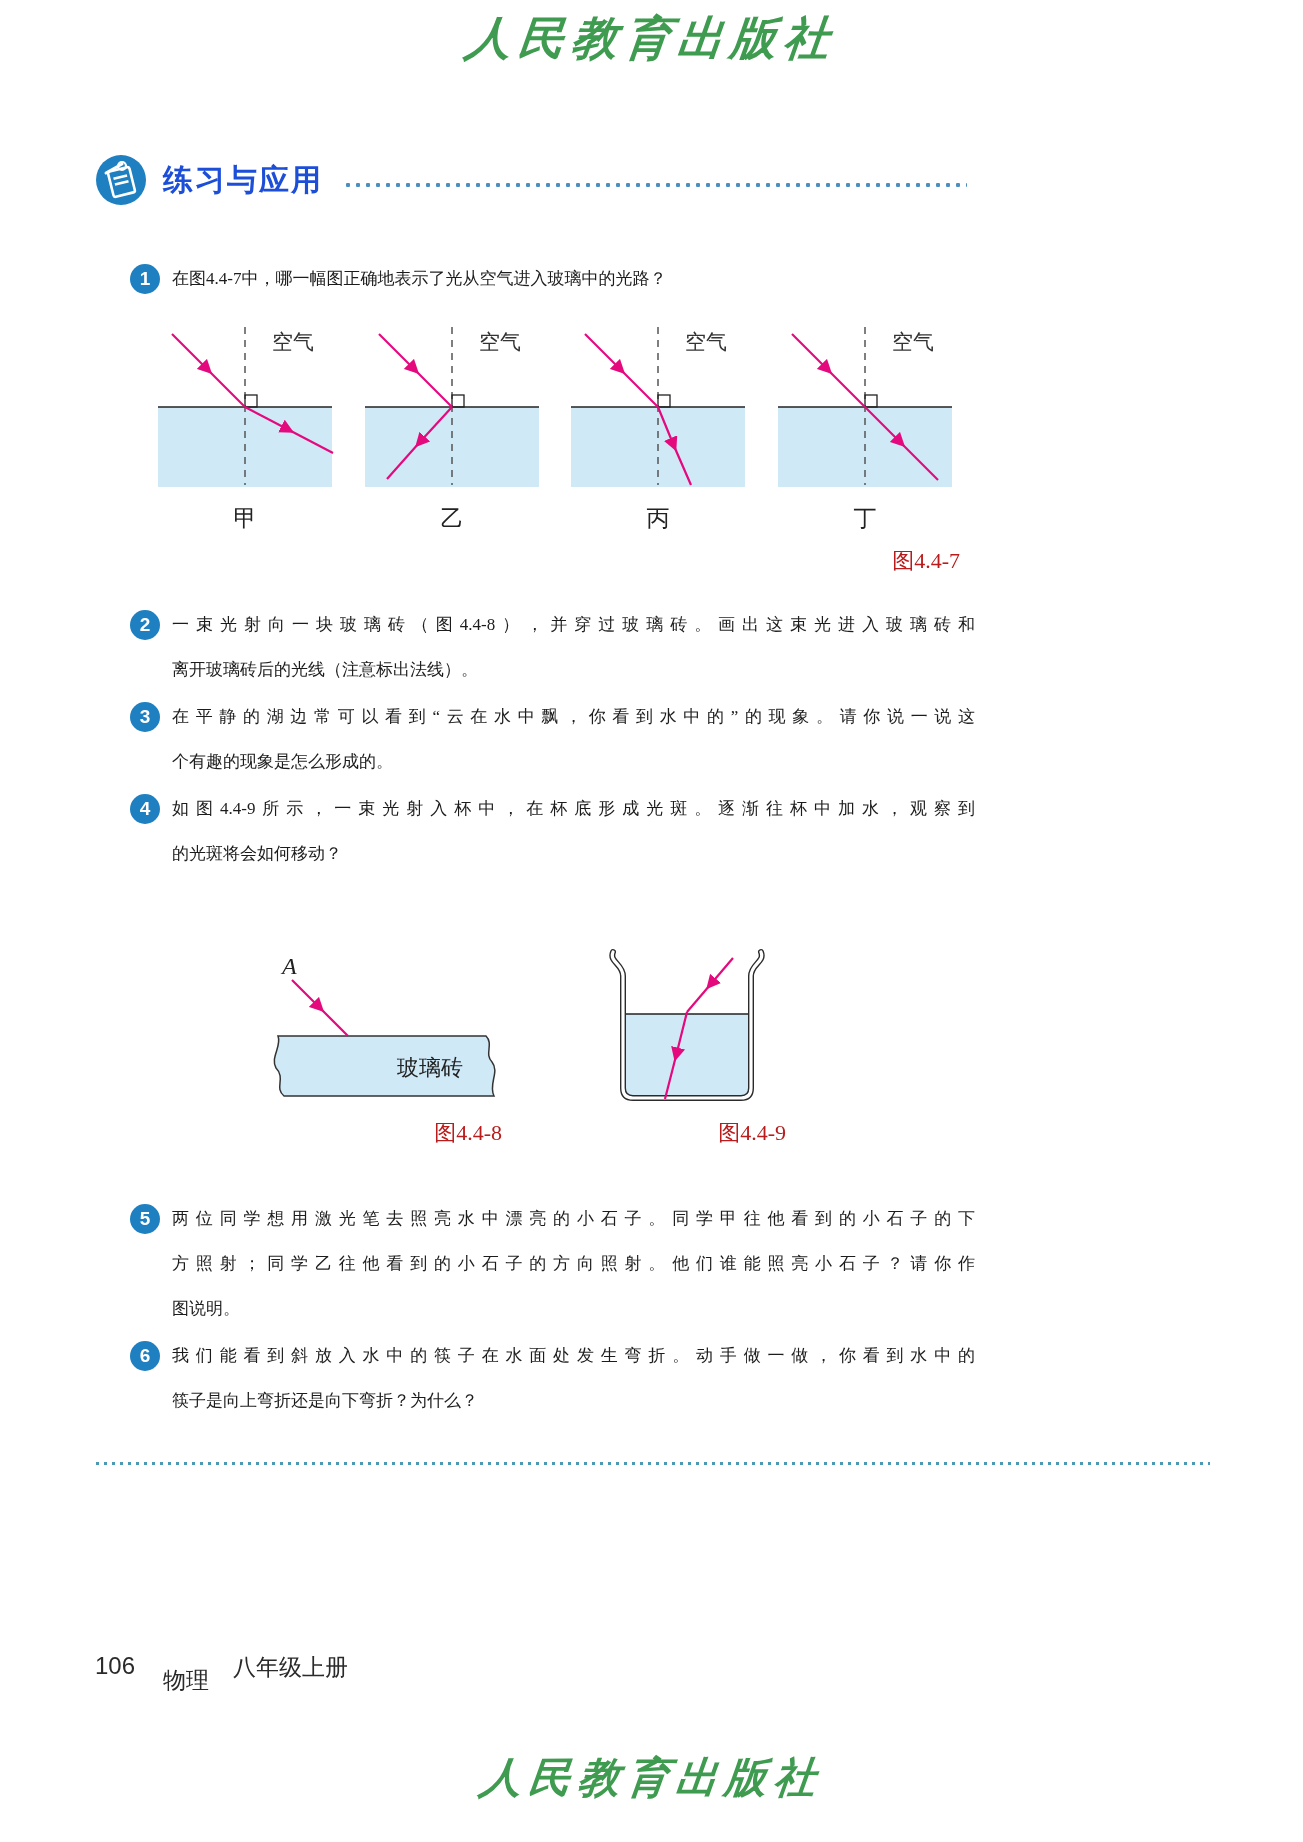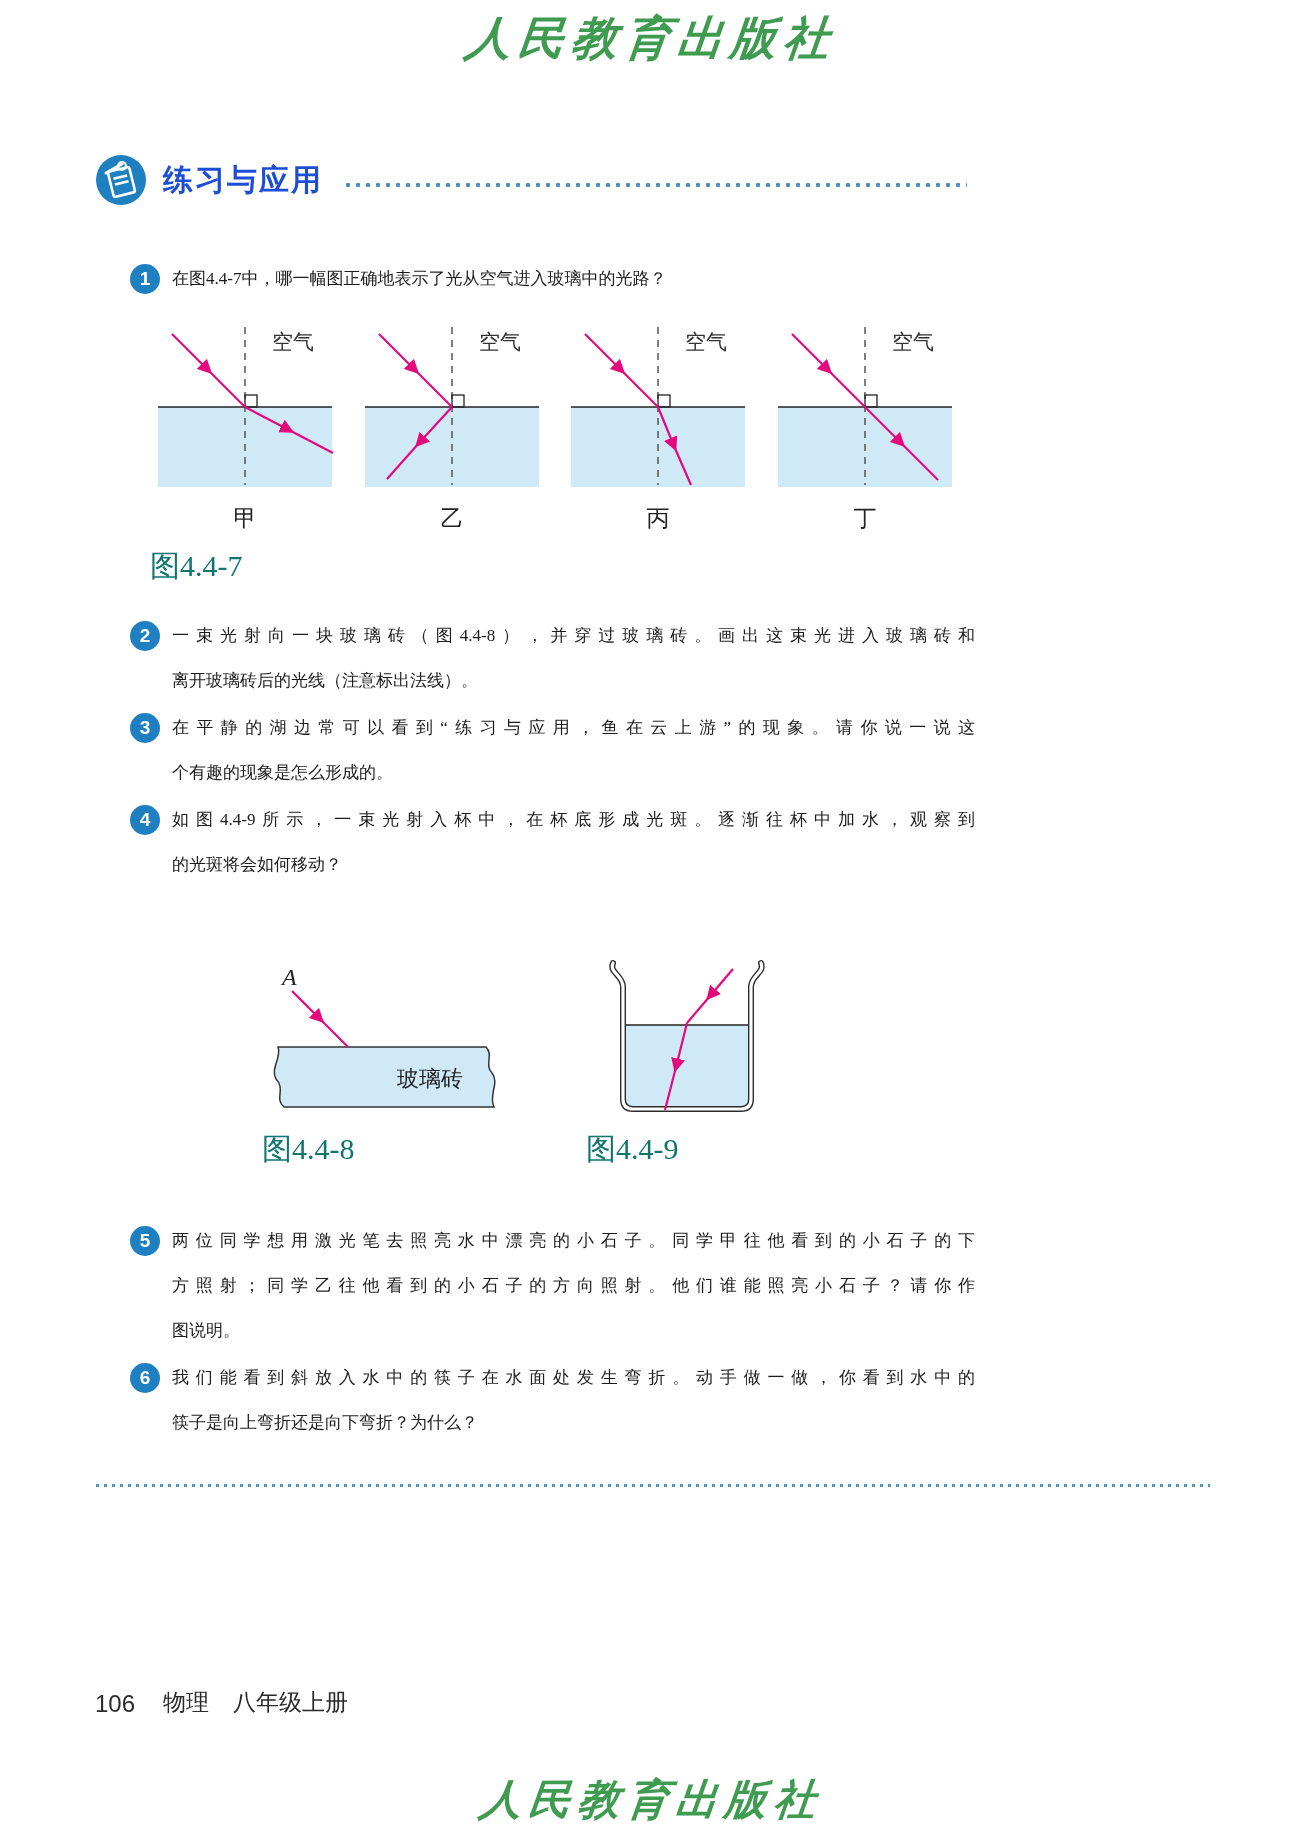--- a/index.html
+++ b/index.html
@@ -24,32 +24,32 @@
   .question { display:flex; margin-bottom:2px; }
   .q-badge { width:30px; height:30px; border-radius:50%; background:#1e7fc1; color:#fff;
     font-family:"Liberation Sans","DejaVu Sans",sans-serif; font-size:19px; font-weight:bold;
     display:flex; align-items:center; justify-content:center; margin:8px 12px 0 0; flex:0 0 30px; }
   .q-lines { flex:1; font-size:17px; line-height:45px; }
   .q-line { text-align:justify; text-align-last:justify; }
   .q-line.last { text-align-last:left; }
 
   .fig447 { margin:16px 0 26px 20px; width:810px; }
   .fig447-row { display:flex; justify-content:space-between; }
-  .fig-caption { text-align:left; font-size:30px; margin-top:14px; color:#0f766e; }
+  .fig-caption { text-align:right; font-size:22px; margin-top:14px; color:#b91c1c; }
 
   .figs-row { display:flex; margin:72px 0 0 262px; gap:85px; align-items:flex-end; }
   .figs-captions { display:flex; margin-left:262px; gap:84px; }
   .figs-captions .fig-caption { margin-top:10px; }
   .cap8 { width:240px; } .cap9 { width:200px; }
 
   .separator { margin:38px 0 0 95px; width:1115px; height:5px;
     background-image:radial-gradient(circle 1.9px at 2.5px 2.5px, #4a9ab5 95%, transparent);
     background-size:8px 5px; background-repeat:repeat-x; }
 
-  .footer { margin:186px 0 0 95px; font-size:23px; color:#2a2a2a; display:flex; align-items:flex-end; }
+  .footer { margin:186px 0 0 95px; font-size:23px; color:#2a2a2a; display:flex; align-items:flex-start; }
   .footer .pageno { font-size:24px; margin-right:28px; font-family:"Liberation Sans",sans-serif; }
   .footer .subj { margin-right:24px;margin-top:13px; }
 
   svg text { font-family:"Liberation Serif","DejaVu Serif",serif; }
 </style>
 </head>
 <body>
 
 <svg width="0" height="0" style="position:absolute">
   <defs>
@@ -139,21 +139,21 @@
   <div class="question">
     <div class="q-badge">2</div>
     <div class="q-lines">
         <div class="q-line">一束光射向一块玻璃砖（图4.4-8），并穿过玻璃砖。画出这束光进入玻璃砖和</div>
         <div class="q-line last">离开玻璃砖后的光线（注意标出法线）。</div>
       </div>
   </div>
   <div class="question">
     <div class="q-badge">3</div>
     <div class="q-lines">
-        <div class="q-line">在平静的湖边常可以看到“练习与应用，鱼在云上游”的现象。请你说一说这</div>
+        <div class="q-line">在平静的湖边常可以看到“云在水中飘，你看到水中的”的现象。请你说一说这</div>
         <div class="q-line last">个有趣的现象是怎么形成的。</div>
       </div>
   </div>
   <div class="question">
     <div class="q-badge">4</div>
     <div class="q-lines">
         <div class="q-line">如图4.4-9所示，一束光射入杯中，在杯底形成光斑。逐渐往杯中加水，观察到</div>
         <div class="q-line last">的光斑将会如何移动？</div>
       </div>
   </div>

